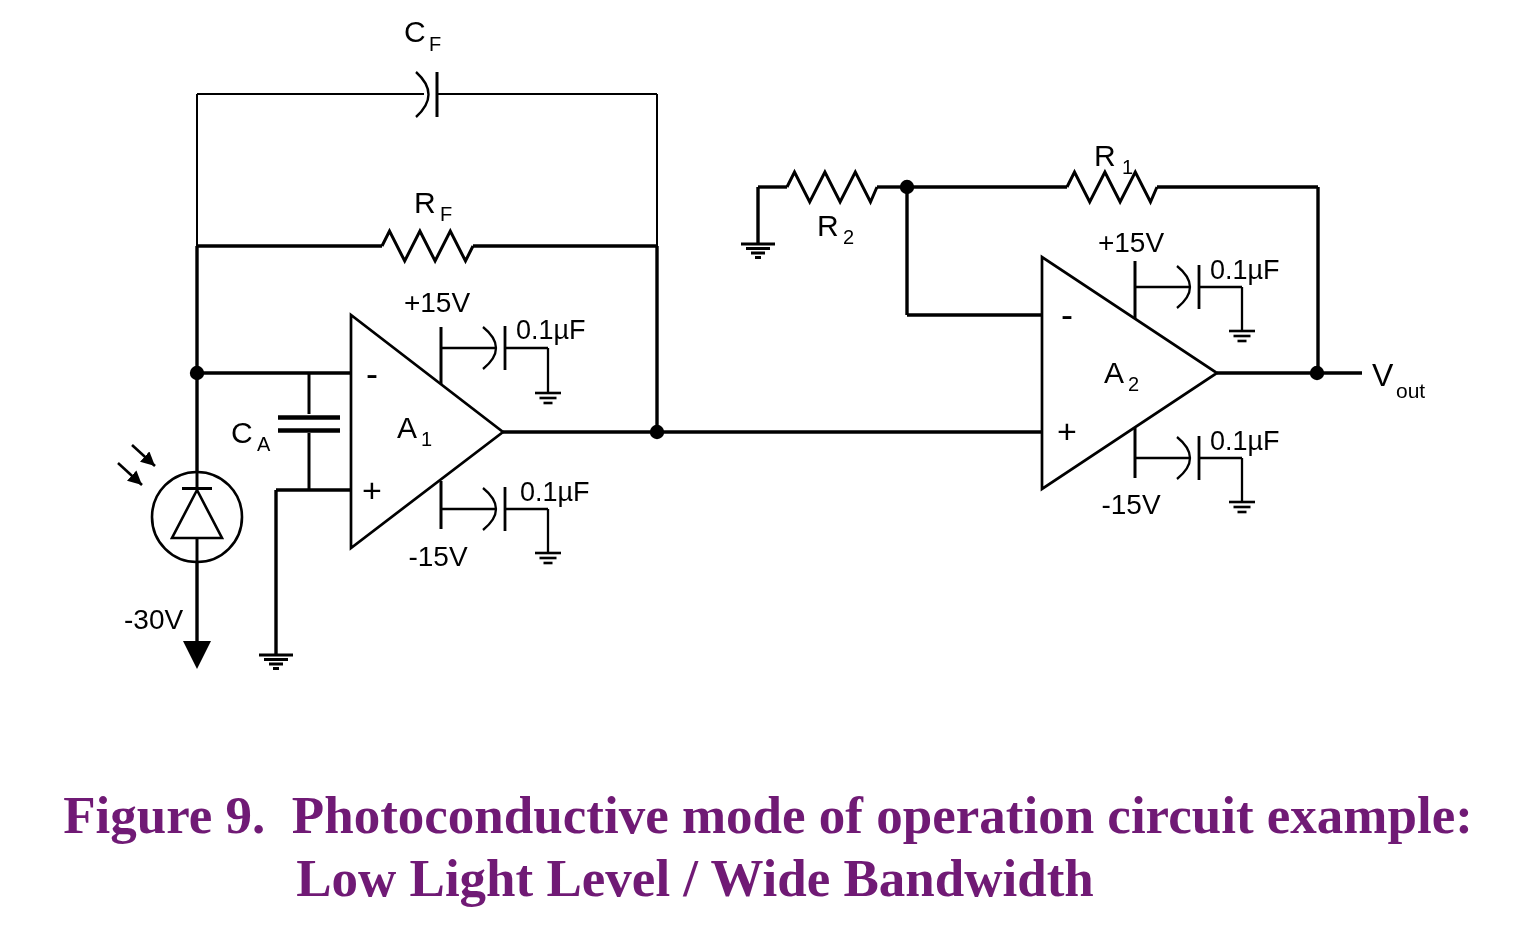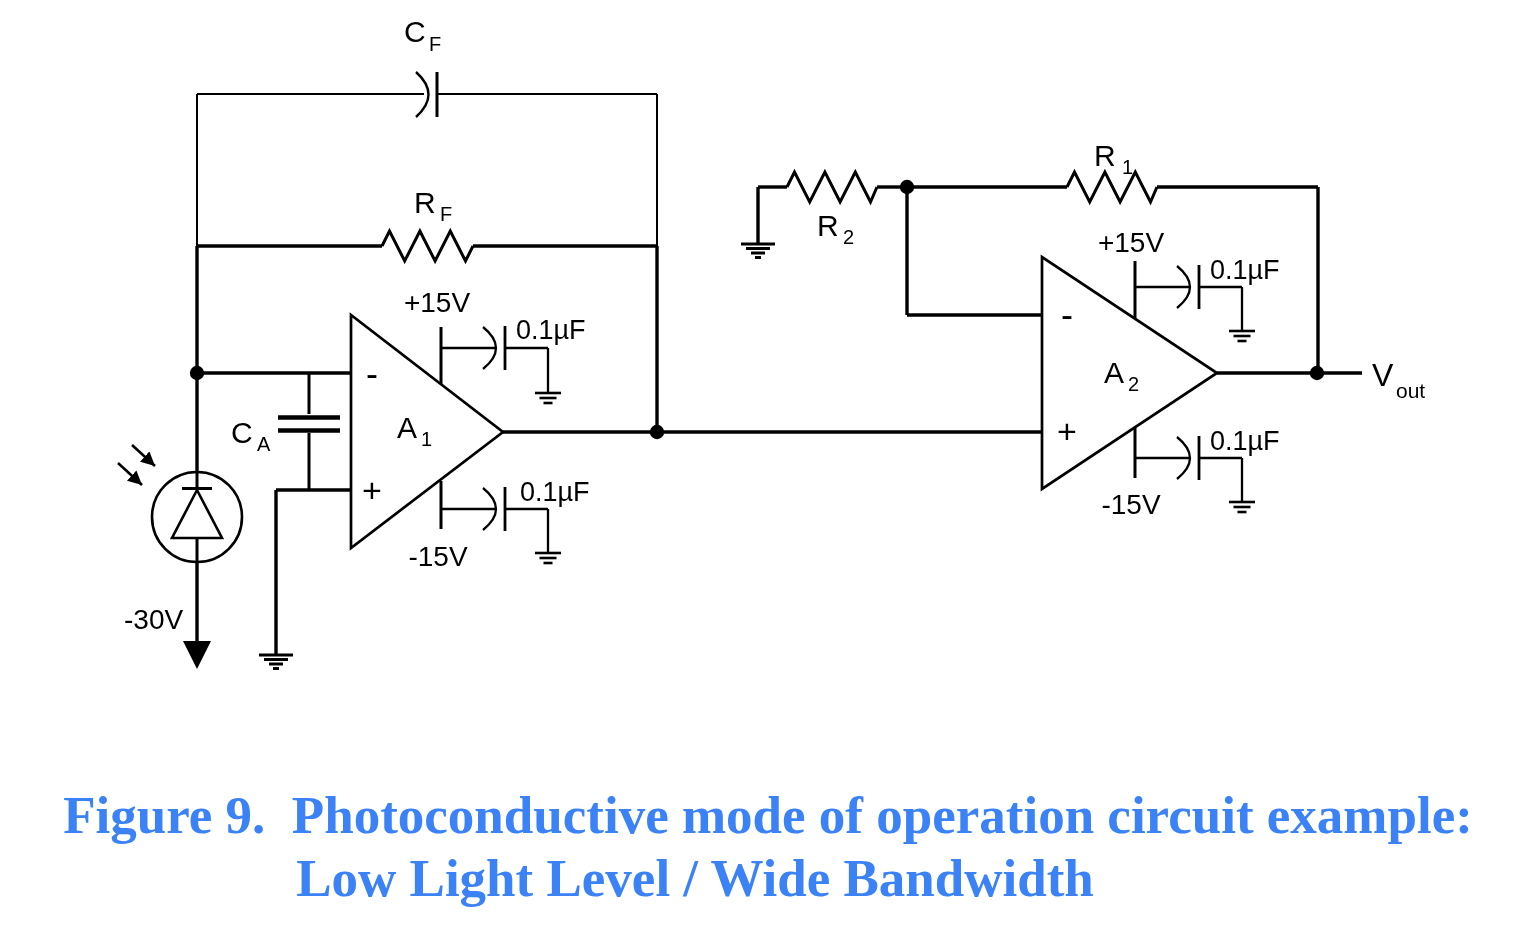--- a/index.html
+++ b/index.html
@@ -9,21 +9,21 @@
   svg .lbl{font-size:30px;}
   svg .sub{font-size:20px;}
   svg .val{font-size:28px;}
   svg .cap{font-size:27px;}
   svg .pin-minus{font-size:36px;}
   svg .pin-plus{font-size:34px;}
   svg .vout-main{font-size:32px;}
   svg .vout-sub{font-size:21px;}
   .caption{position:absolute;left:0;top:784px;width:1514px;text-align:center;
            font-family:"Liberation Serif",serif;font-weight:bold;font-size:53px;
-           color:#3b82f6;line-height:63px;}
+           color:#701a75;line-height:63px;}
   .caption .l1{position:relative;left:11px;}
   .caption .l2{position:relative;left:-62px;}
 </style>
 </head>
 <body>
 
 <div id="page">
 
 <svg width="1514" height="720" viewBox="0 0 1514 720">
   <defs>

